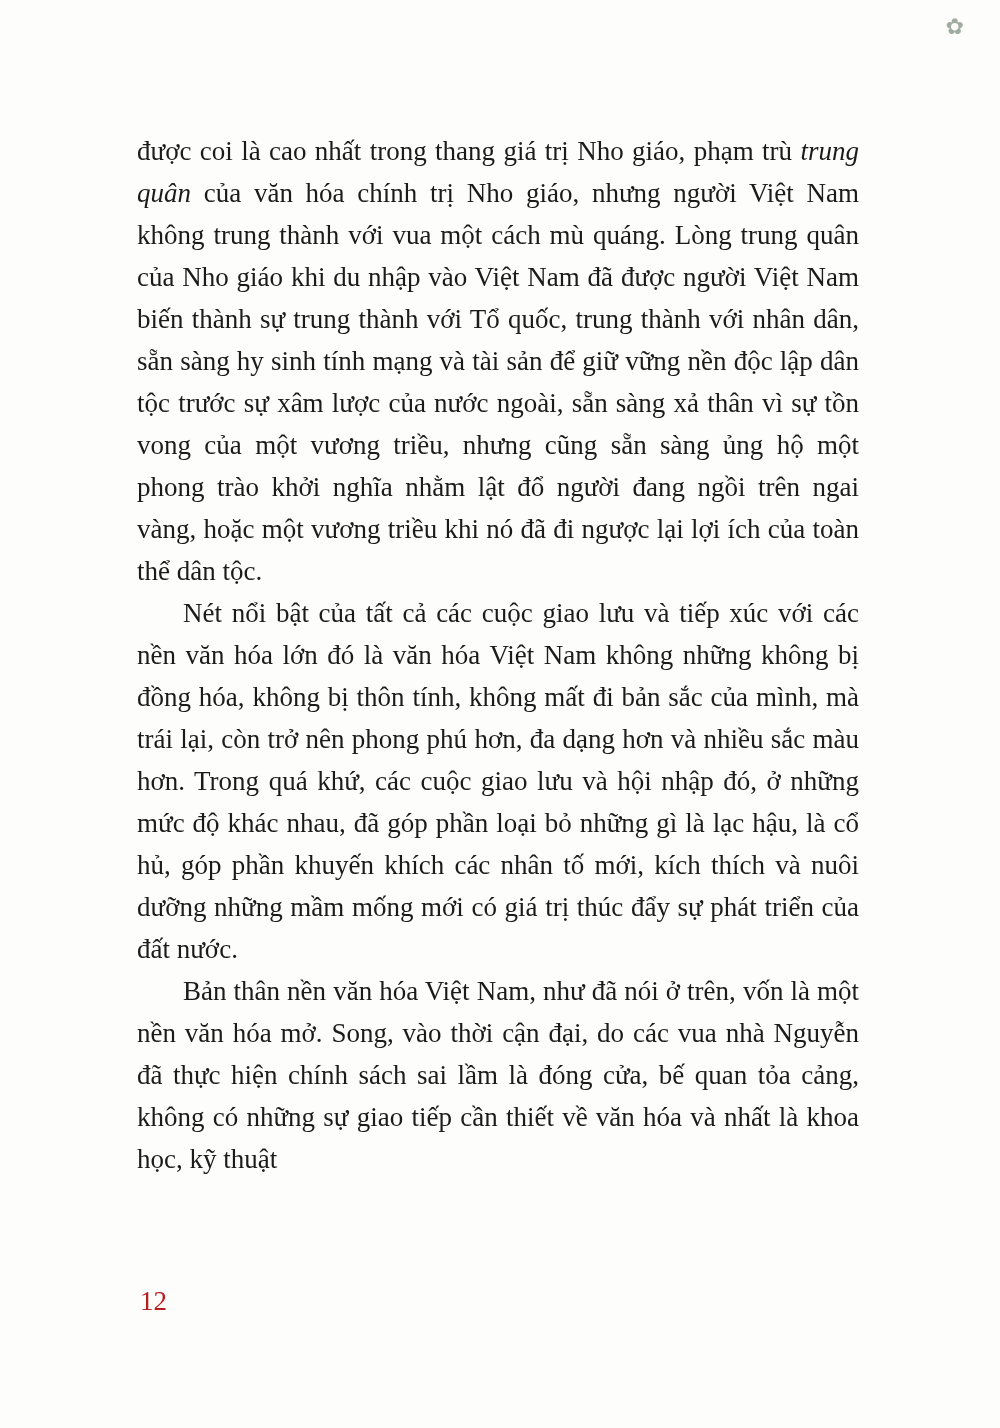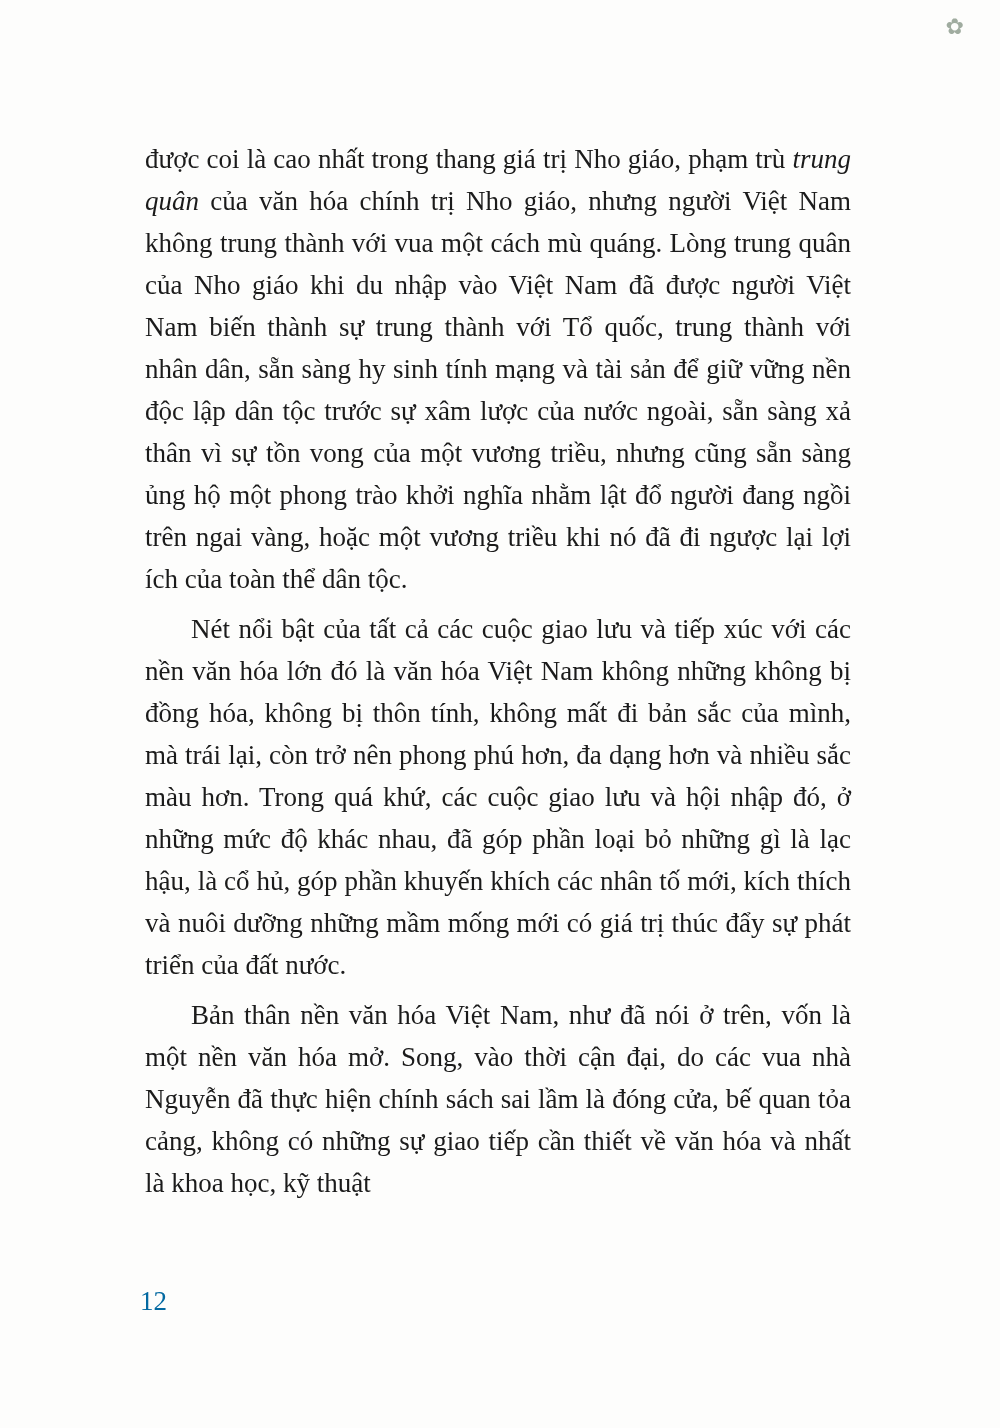--- a/index.html
+++ b/index.html
@@ -29,36 +29,36 @@
     position: absolute;
     left: 137px;
     top: 130px;
     width: 722px;
     font-size: 27px;
     line-height: 42px;
     text-align: justify;
     text-justify: inter-word;
   }
   .para {
-    margin: 8px;
+    margin: 0;
     padding: 0;
   }
   .para.indent {
     text-indent: 46px;
   }
   .italic {
     font-style: italic;
   }
   .page-number {
     position: absolute;
     left: 140px;
     top: 1288px;
     font-size: 27px;
     line-height: 1;
-    color: #0369a1;
+    color: #b91c1c;
   }
 </style>
 </head>
 <body>
 
 <div class="page">
   <div class="ornament">✿</div>
 
   <div class="text-block">
       <p class="para"><span>được coi là cao nhất trong thang giá trị Nho giáo, phạm trù </span><span class="italic">trung quân</span><span> của văn hóa chính trị Nho giáo, nhưng người Việt Nam không trung thành với vua một cách mù quáng. Lòng trung quân của Nho giáo khi du nhập vào Việt Nam đã được người Việt Nam biến thành sự trung thành với Tổ quốc, trung thành với nhân dân, sẵn sàng hy sinh tính mạng và tài sản để giữ vững nền độc lập dân tộc trước sự xâm lược của nước ngoài, sẵn sàng xả thân vì sự tồn vong của một vương triều, nhưng cũng sẵn sàng ủng hộ một phong trào khởi nghĩa nhằm lật đổ người đang ngồi trên ngai vàng, hoặc một vương triều khi nó đã đi ngược lại lợi ích của toàn thể dân tộc.</span></p>

